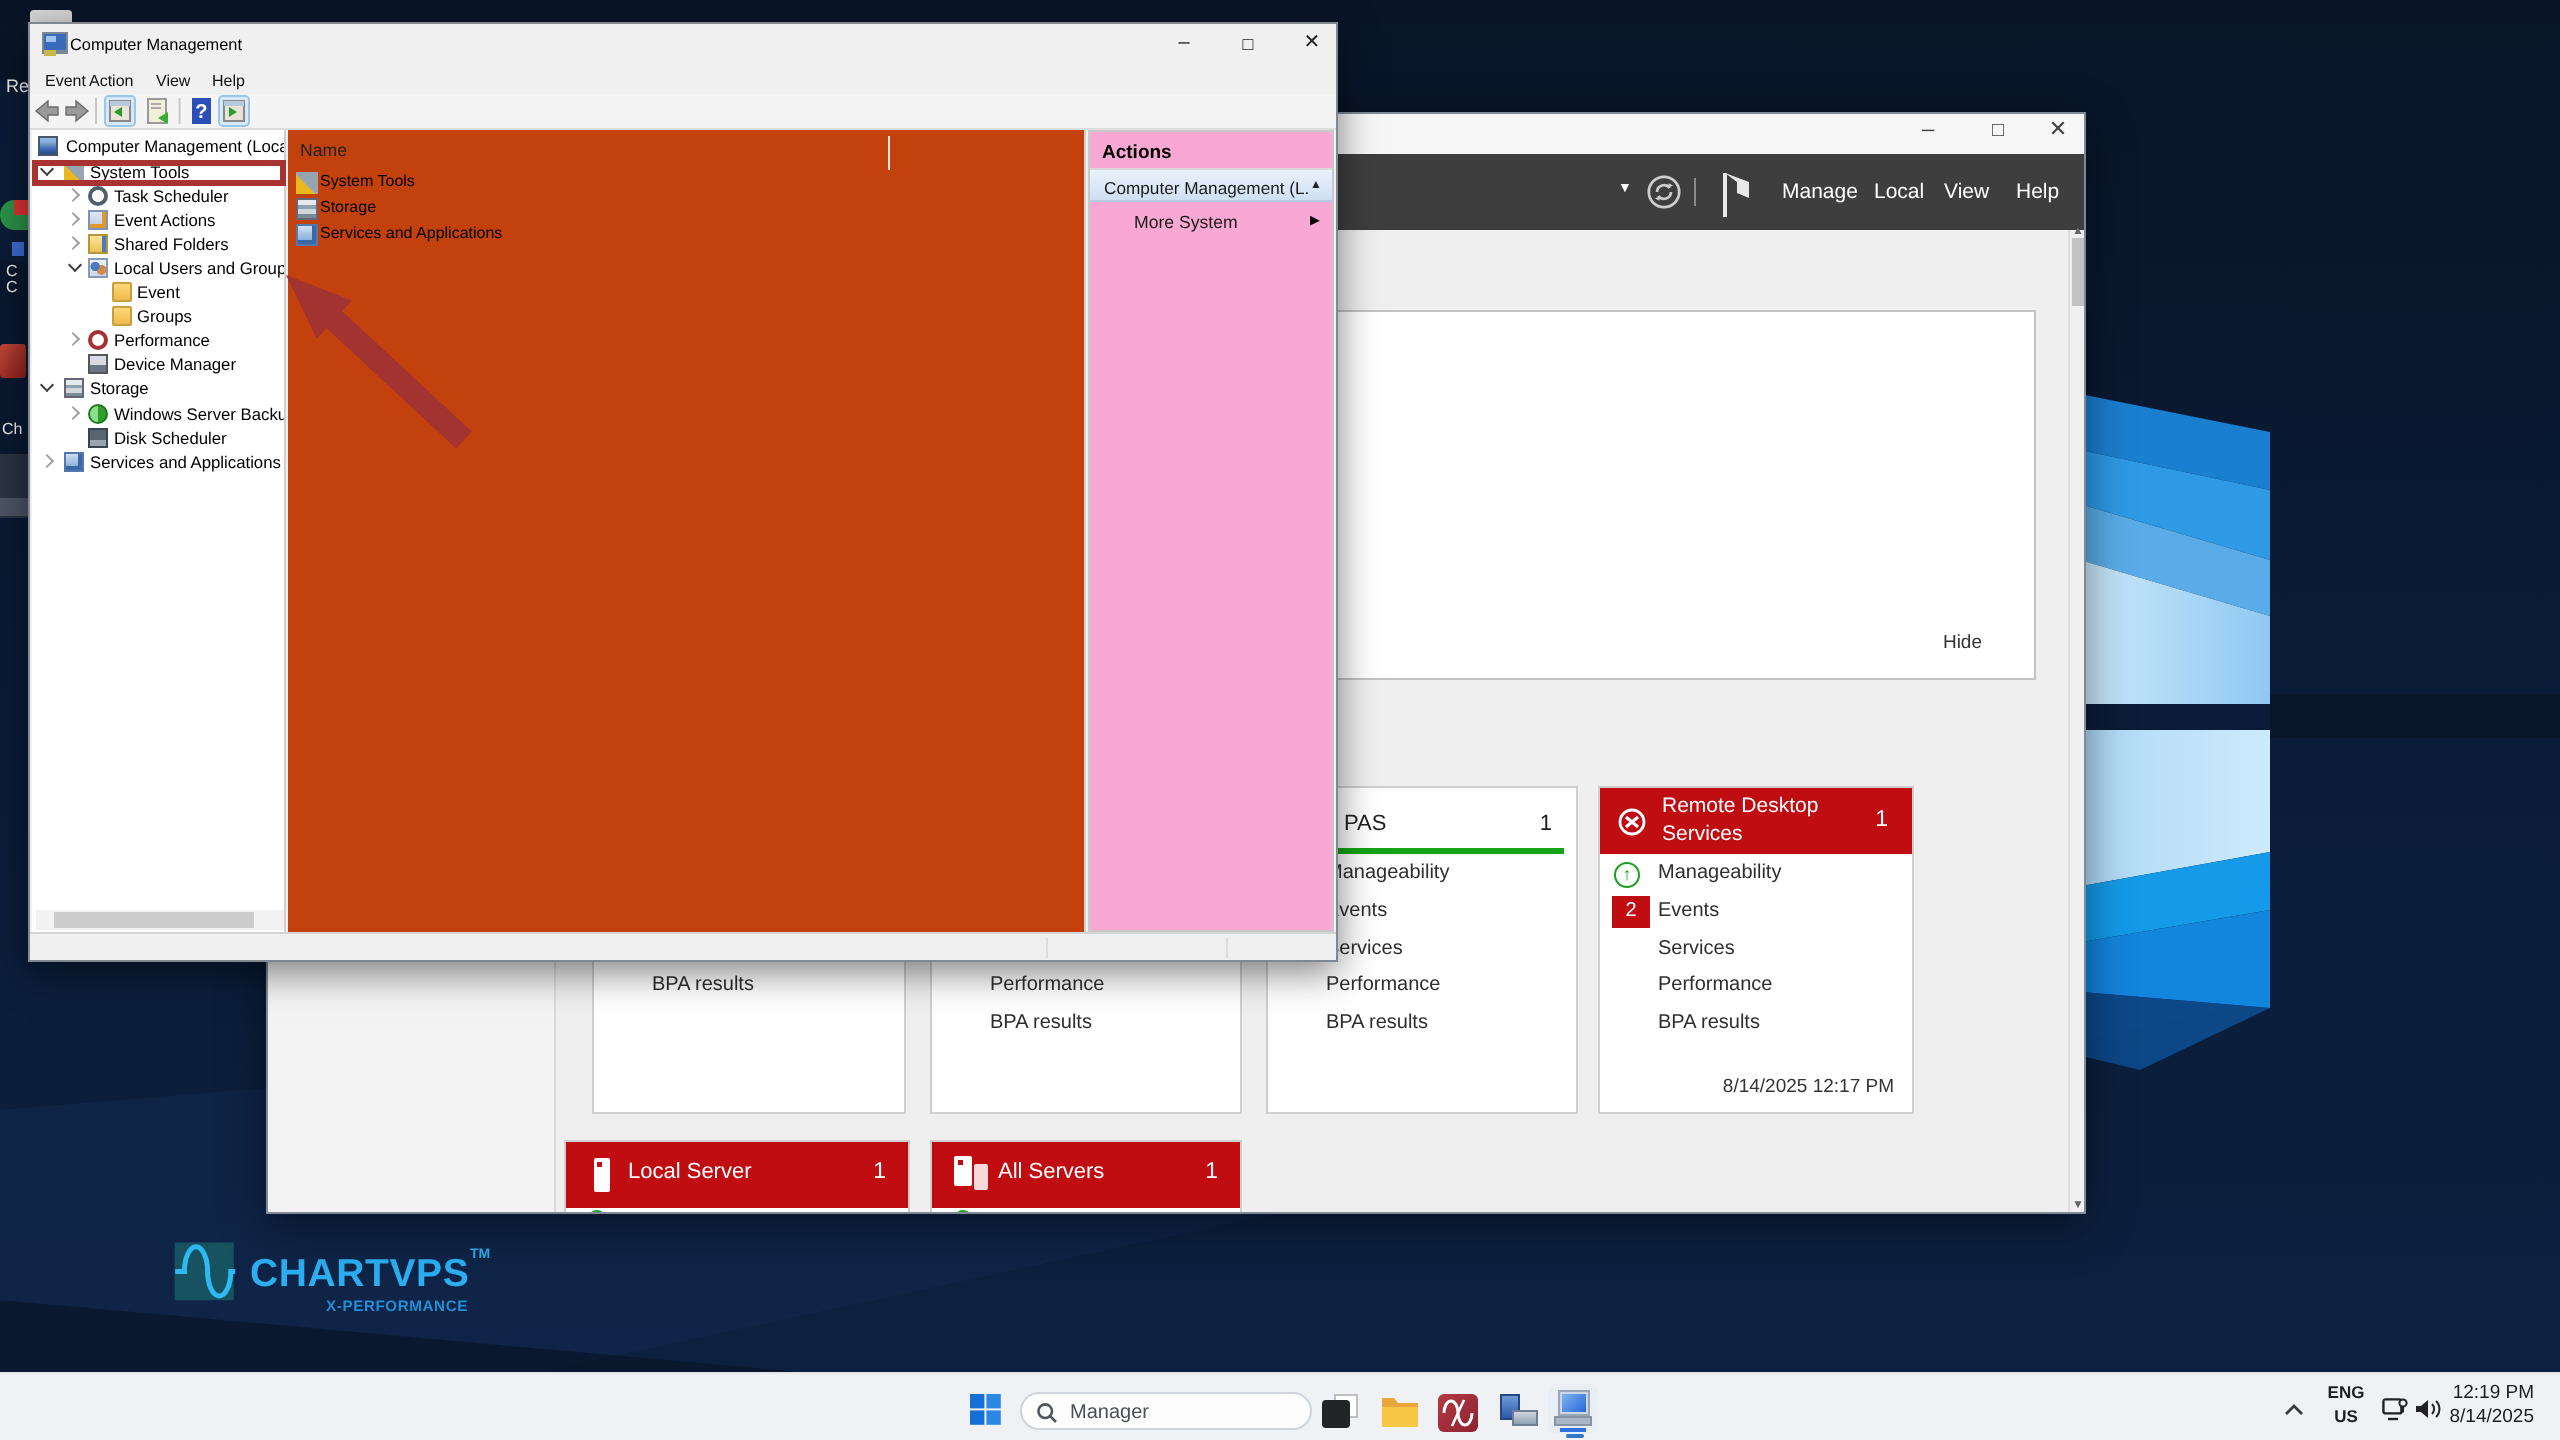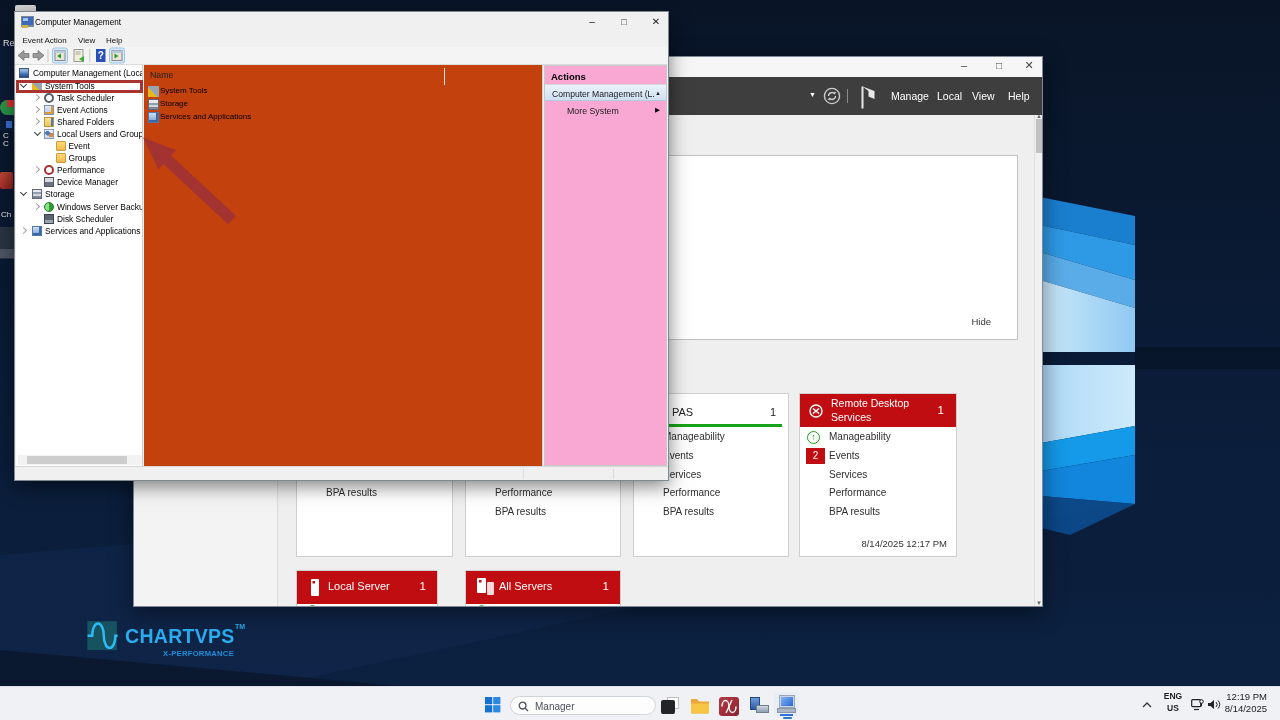--- a/index.html
+++ b/index.html
@@ -172,21 +172,21 @@
   <div style="position:absolute;left:7px;top:37px;width:13px;height:13px;border:1.6px solid #1aa01a;border-radius:50%;color:#1aa01a;font-size:9px;font-weight:bold;text-align:center;line-height:11px">↑</div>
   <div class="titem" style="top:37px">Manageability</div>
   <div style="position:absolute;left:6px;top:54px;width:19px;height:16px;background:#c00d12;color:#fff;font-size:10px;text-align:center;line-height:16px">2</div>
   <div class="titem" style="top:56px">Events</div>
   <div class="titem" style="top:74.5px">Services</div>
   <div class="titem" style="top:93px">Performance</div>
   <div class="titem" style="top:111.8px">BPA results</div>
   <div style="position:absolute;right:9px;top:144px;font-size:9.5px;color:#333">8/14/2025 12:17 PM</div>
  </div>
 
- <div class="tile" style="left:162px;top:513px;width:142px;height:40px">
+ <div class="tile" style="left:148px;top:513px;width:173px;height:40px">
   <div class="tilehead-red">
    <svg style="position:absolute;left:13px;top:8px" width="10" height="17" viewBox="0 0 10 17">
             <rect x="1" y="0" width="8" height="17" rx="1" fill="#fff"></rect>
             <rect x="2.5" y="2" width="2.5" height="2.5" fill="#bf0d12"></rect>
           </svg>
    <div style="position:absolute;left:31px;top:9px;font-size:11px">Local Server</div>
    <div style="position:absolute;right:11px;top:9px;font-size:11.5px">1</div>
   </div>
   <div style="position:absolute;left:11px;top:33.5px;width:9px;height:9px;border-radius:50%;border:1.5px solid #1aa01a"></div>
  </div>

